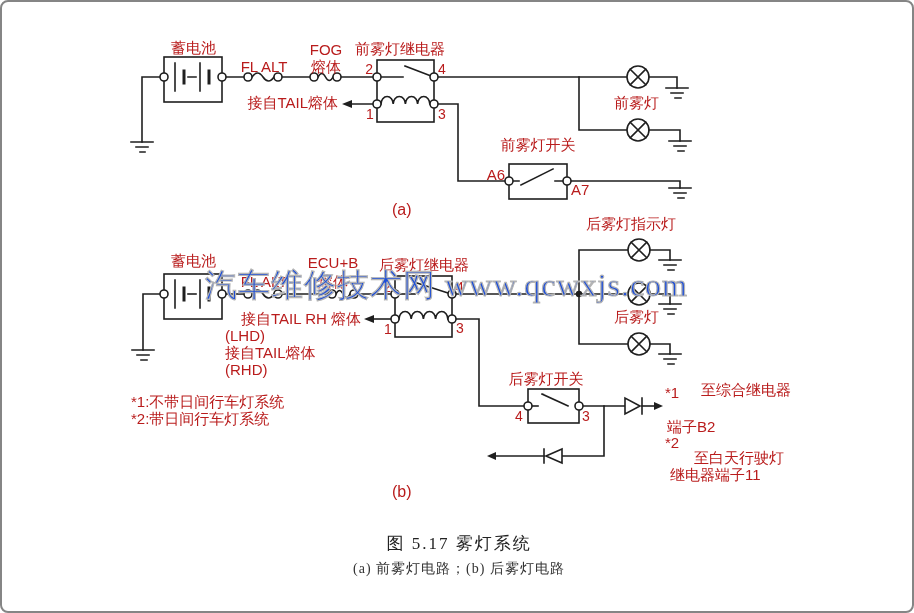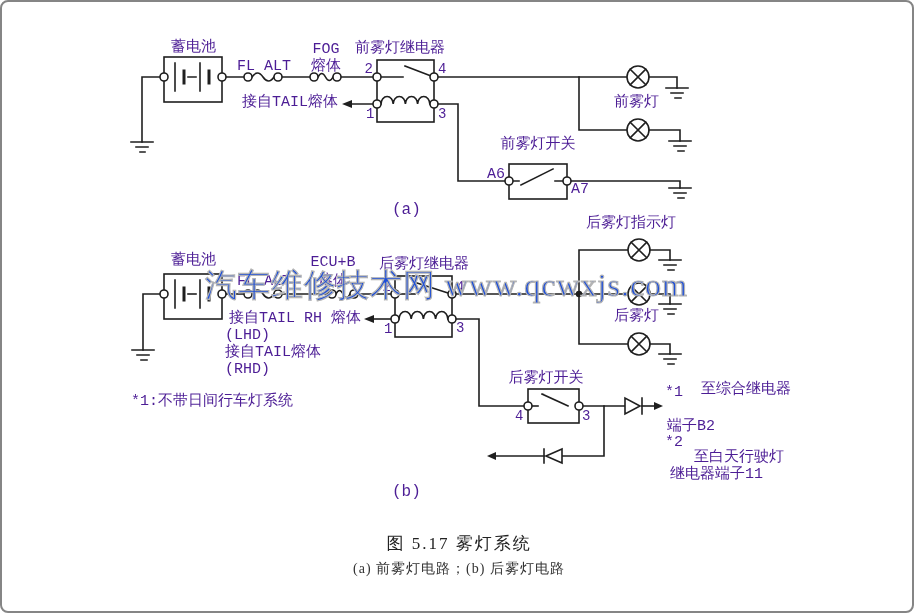--- a/index.html
+++ b/index.html
@@ -3,22 +3,22 @@
 <meta charset="utf-8">
 <style>
   html,body{margin:0;padding:0;background:#fff;}
   #page{
     position:relative;width:914px;height:613px;background:#fff;
     border:2px solid #858585;border-radius:8px;box-sizing:border-box;overflow:hidden;
     font-family:"Liberation Serif","DejaVu Serif",serif;
   }
   #diagram-svg{position:absolute;left:0;top:0;}
   .lbl{
-    position:absolute;font-size:15px;color:#4c1d95;white-space:nowrap;line-height:1.15;
-    font-family:Liberation Mono, monospace;
+    position:absolute;font-size:15px;color:#b91c1c;white-space:nowrap;line-height:1.15;
+    font-family:Liberation Sans, sans-serif;
   }
   .c{text-align:center;}
   .r{text-align:right;}
   .small{font-size:14px;}
   .tag{font-size:16px;}
   #watermark{
     position:absolute;left:203px;top:262px;font-size:32px;letter-spacing:1px;
     color:#1d4ed8;-webkit-text-stroke:1.2px #b4b4b4;pointer-events:none;z-index:5;
     font-family:"Liberation Serif","DejaVu Serif",serif;
   }
@@ -252,19 +252,20 @@
   <div class="lbl small" style="left:580px;top:406px;">3</div>
   <div class="lbl" style="left:663px;top:382px;">*1</div>
   <div class="lbl" style="left:665px;top:379px;margin-left:34px;">至综合继电器</div>
   <div class="lbl" style="left:665px;top:416px;">端子B2</div>
   <div class="lbl" style="left:663px;top:432px;">*2</div>
   <div class="lbl" style="left:692px;top:447px;">至白天行驶灯</div>
   <div class="lbl" style="left:668px;top:464px;">继电器端子11</div>
   <div class="lbl tag" style="left:390px;top:481px;">(b)</div>
 
   <div class="lbl" style="left:129px;top:391px;">*1:不带日间行车灯系统</div>
+  <div class="lbl" style="left:129px;top:408px;">*2:带日间行车灯系统</div>
 
   <div id="watermark">汽车维修技术网 www.qcwxjs.com</div>
 
   <div id="caption-title">图 5.17  雾灯系统</div>
   <div id="caption-subtitle">(a) 前雾灯电路；(b) 后雾灯电路</div>
 
 </div>
 
 </body></html>

